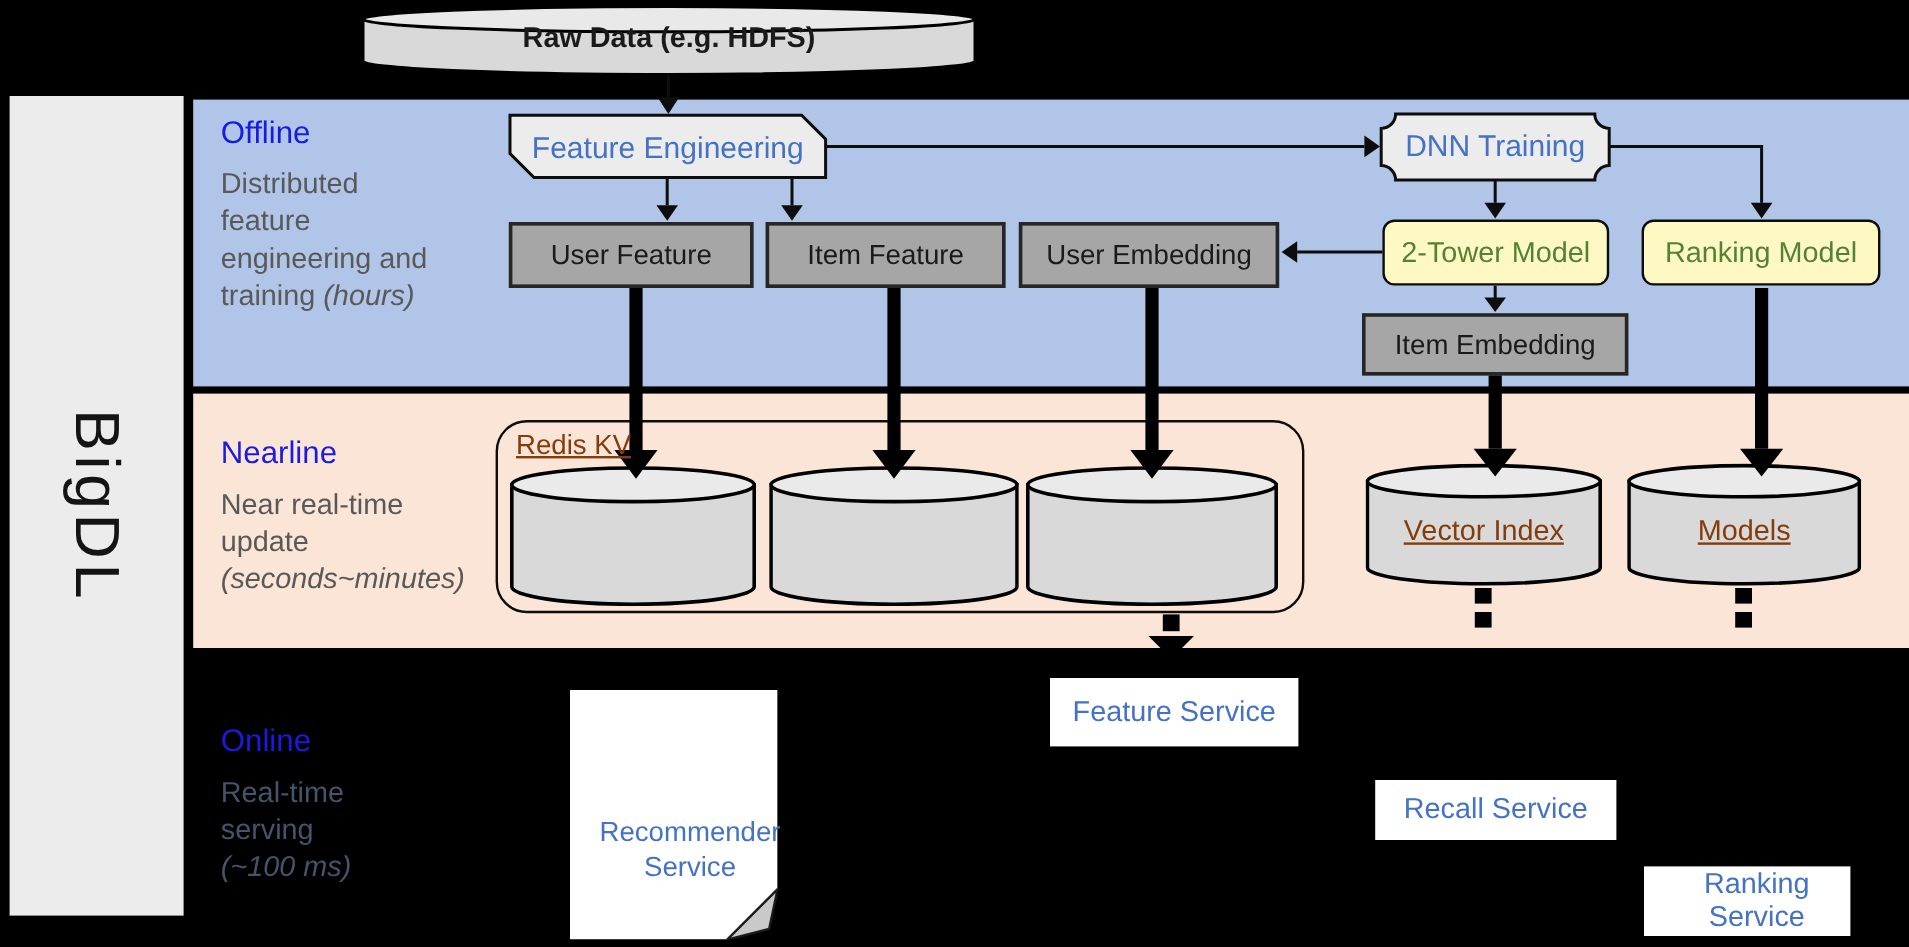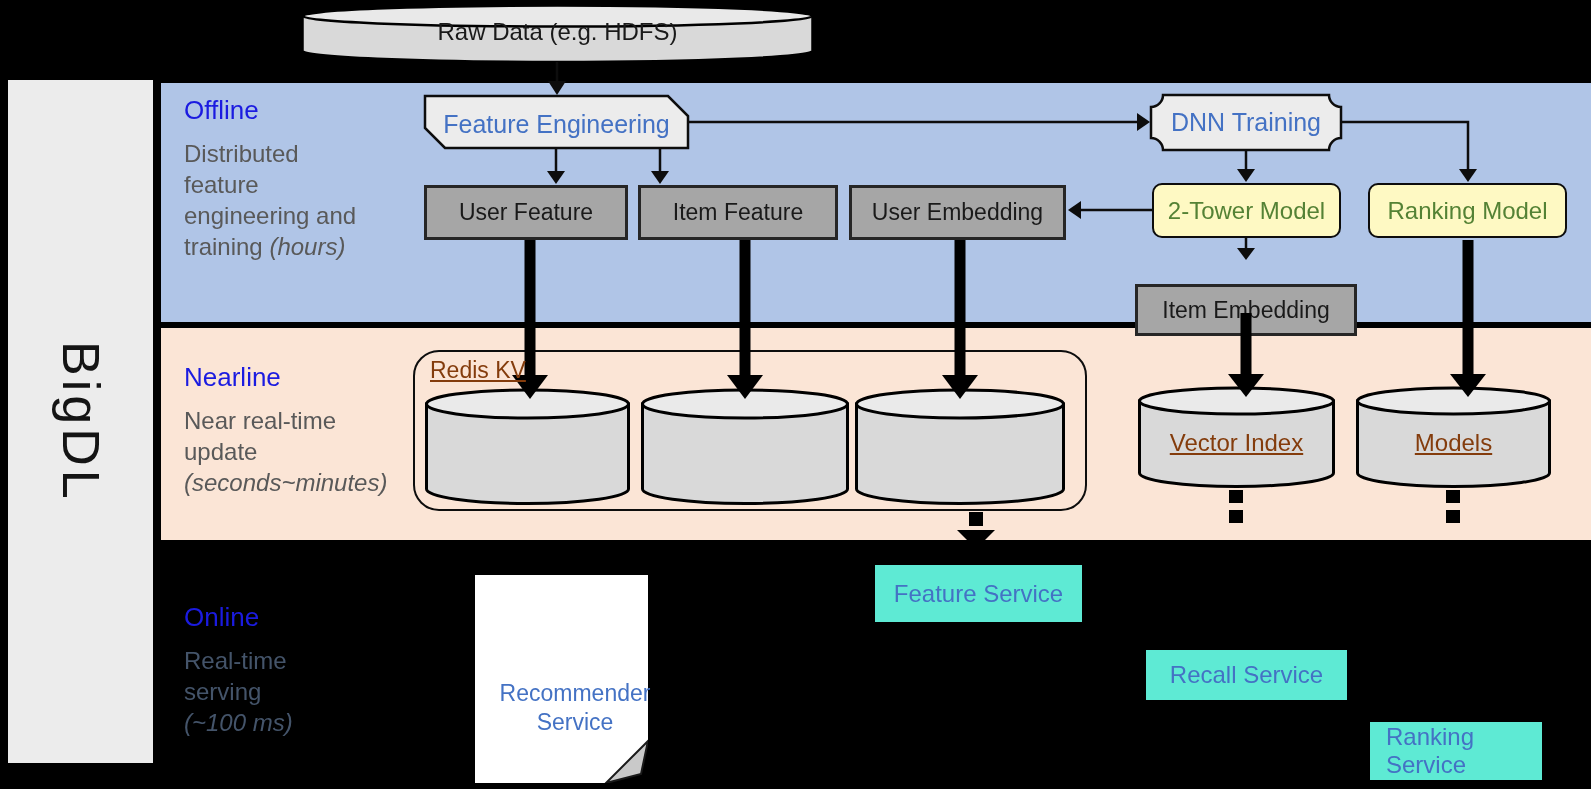--- a/index.html
+++ b/index.html
@@ -24,28 +24,28 @@
   .dark-node{background:#a6a6a6;border:3px solid #262626;color:#1a1a1a;font-size:23px;}
   .round-node{background:#fef9c3;border:2.5px solid #0d0d0d;border-radius:10px;color:#548235;font-size:24px;}
   .shape-label{z-index:10;display:flex;align-items:center;justify-content:center;text-align:center;
     color:#4472c4;font-size:25px;}
   .brown-label{color:#843c0c;z-index:10;display:flex;align-items:center;justify-content:center;font-size:24px;text-decoration:underline;}
   #redis-container{left:413px;top:350px;width:674px;height:161px;border:2.5px solid #0d0d0d;
     border-radius:26px;z-index:2;}
   #redis-label{left:430px;top:356px;width:110px;height:28px;font-size:23px;justify-content:flex-start;}
   .cyl{z-index:3;}
   
-  .service{background:#5eead4;color:#4472c4;font-size:24px;display:flex;align-items:center;
-    justify-content:center;z-index:4;}
+  .service{background:#ffffff;color:#4472c4;font-size:24px;display:flex;align-items:center;
+    justify-content:center;text-align:center;z-index:4;}
   #recommender-doc{left:475px;top:575px;width:173px;height:208px;z-index:3;}
   #recommender-label{left:475px;top:604px;width:200px;height:208px;z-index:10;
     color:#4472c4;font-size:23px;line-height:1.25;display:flex;align-items:center;justify-content:center;text-align:center;}
   #overlay{left:0;top:0;width:1591px;height:789px;z-index:5;pointer-events:none;}
   #raw-label{left:301px;top:8px;width:513px;height:48px;color:#1a1a1a;font-size:24px;
-    display:flex;align-items:center;justify-content:center;z-index:10;}
+    display:flex;align-items:center;justify-content:center;z-index:10;font-weight:bold;}
 </style>
 </head>
 <body>
 
 <div id="canvas">
 
   <div class="abs" id="left-band">
     <span id="bigdl-text">BigDL</span>
   </div>
   <div class="abs" id="offline-band"></div>
@@ -75,21 +75,21 @@
 
   <svg class="abs cyl" style="left:301px;top:4px;" width="513" height="60" viewBox="0 0 513 60">
     <path d="M1.5 12 V47 A255 11 0 0 0 511.5 47 V12 Z" fill="#d9d9d9" stroke="#000" stroke-width="2.5"></path>
     <ellipse cx="256.5" cy="12" rx="255" ry="10.5" fill="#e9e9e9" stroke="#000" stroke-width="2.5"></ellipse>
   </svg>
   <div class="abs" id="raw-label">Raw Data (e.g. HDFS)</div>
 
   <div class="abs node dark-node" style="left:424px;top:185px;width:204px;height:55px;">User Feature</div>
   <div class="abs node dark-node" style="left:638px;top:185px;width:200px;height:55px;">Item Feature</div>
   <div class="abs node dark-node" style="left:849px;top:185px;width:217px;height:55px;">User Embedding</div>
-  <div class="abs node dark-node" style="left:1135px;top:261px;width:222px;height:52px;margin-top:23px;">Item Embedding</div>
+  <div class="abs node dark-node" style="left:1135px;top:261px;width:222px;height:52px;">Item Embedding</div>
 
   <div class="abs node round-node" style="left:1152px;top:183px;width:189px;height:55px;">2-Tower Model</div>
   <div class="abs node round-node" style="left:1368px;top:183px;width:199px;height:55px;">Ranking Model</div>
 
   <div class="abs" id="redis-container"></div>
   <div class="abs brown-label" id="redis-label">Redis KV</div>
 
   <svg class="abs cyl" style="left:425px;top:388px;" width="205" height="118" viewBox="0 0 205 118">
     <path d="M1.5 16 V101 A101 14.5 0 0 0 203.5 101 V16 Z" fill="#d9d9d9" stroke="#000" stroke-width="3"></path>
     <ellipse cx="102.5" cy="16" rx="101" ry="14" fill="#eaeaea" stroke="#000" stroke-width="3"></ellipse>

